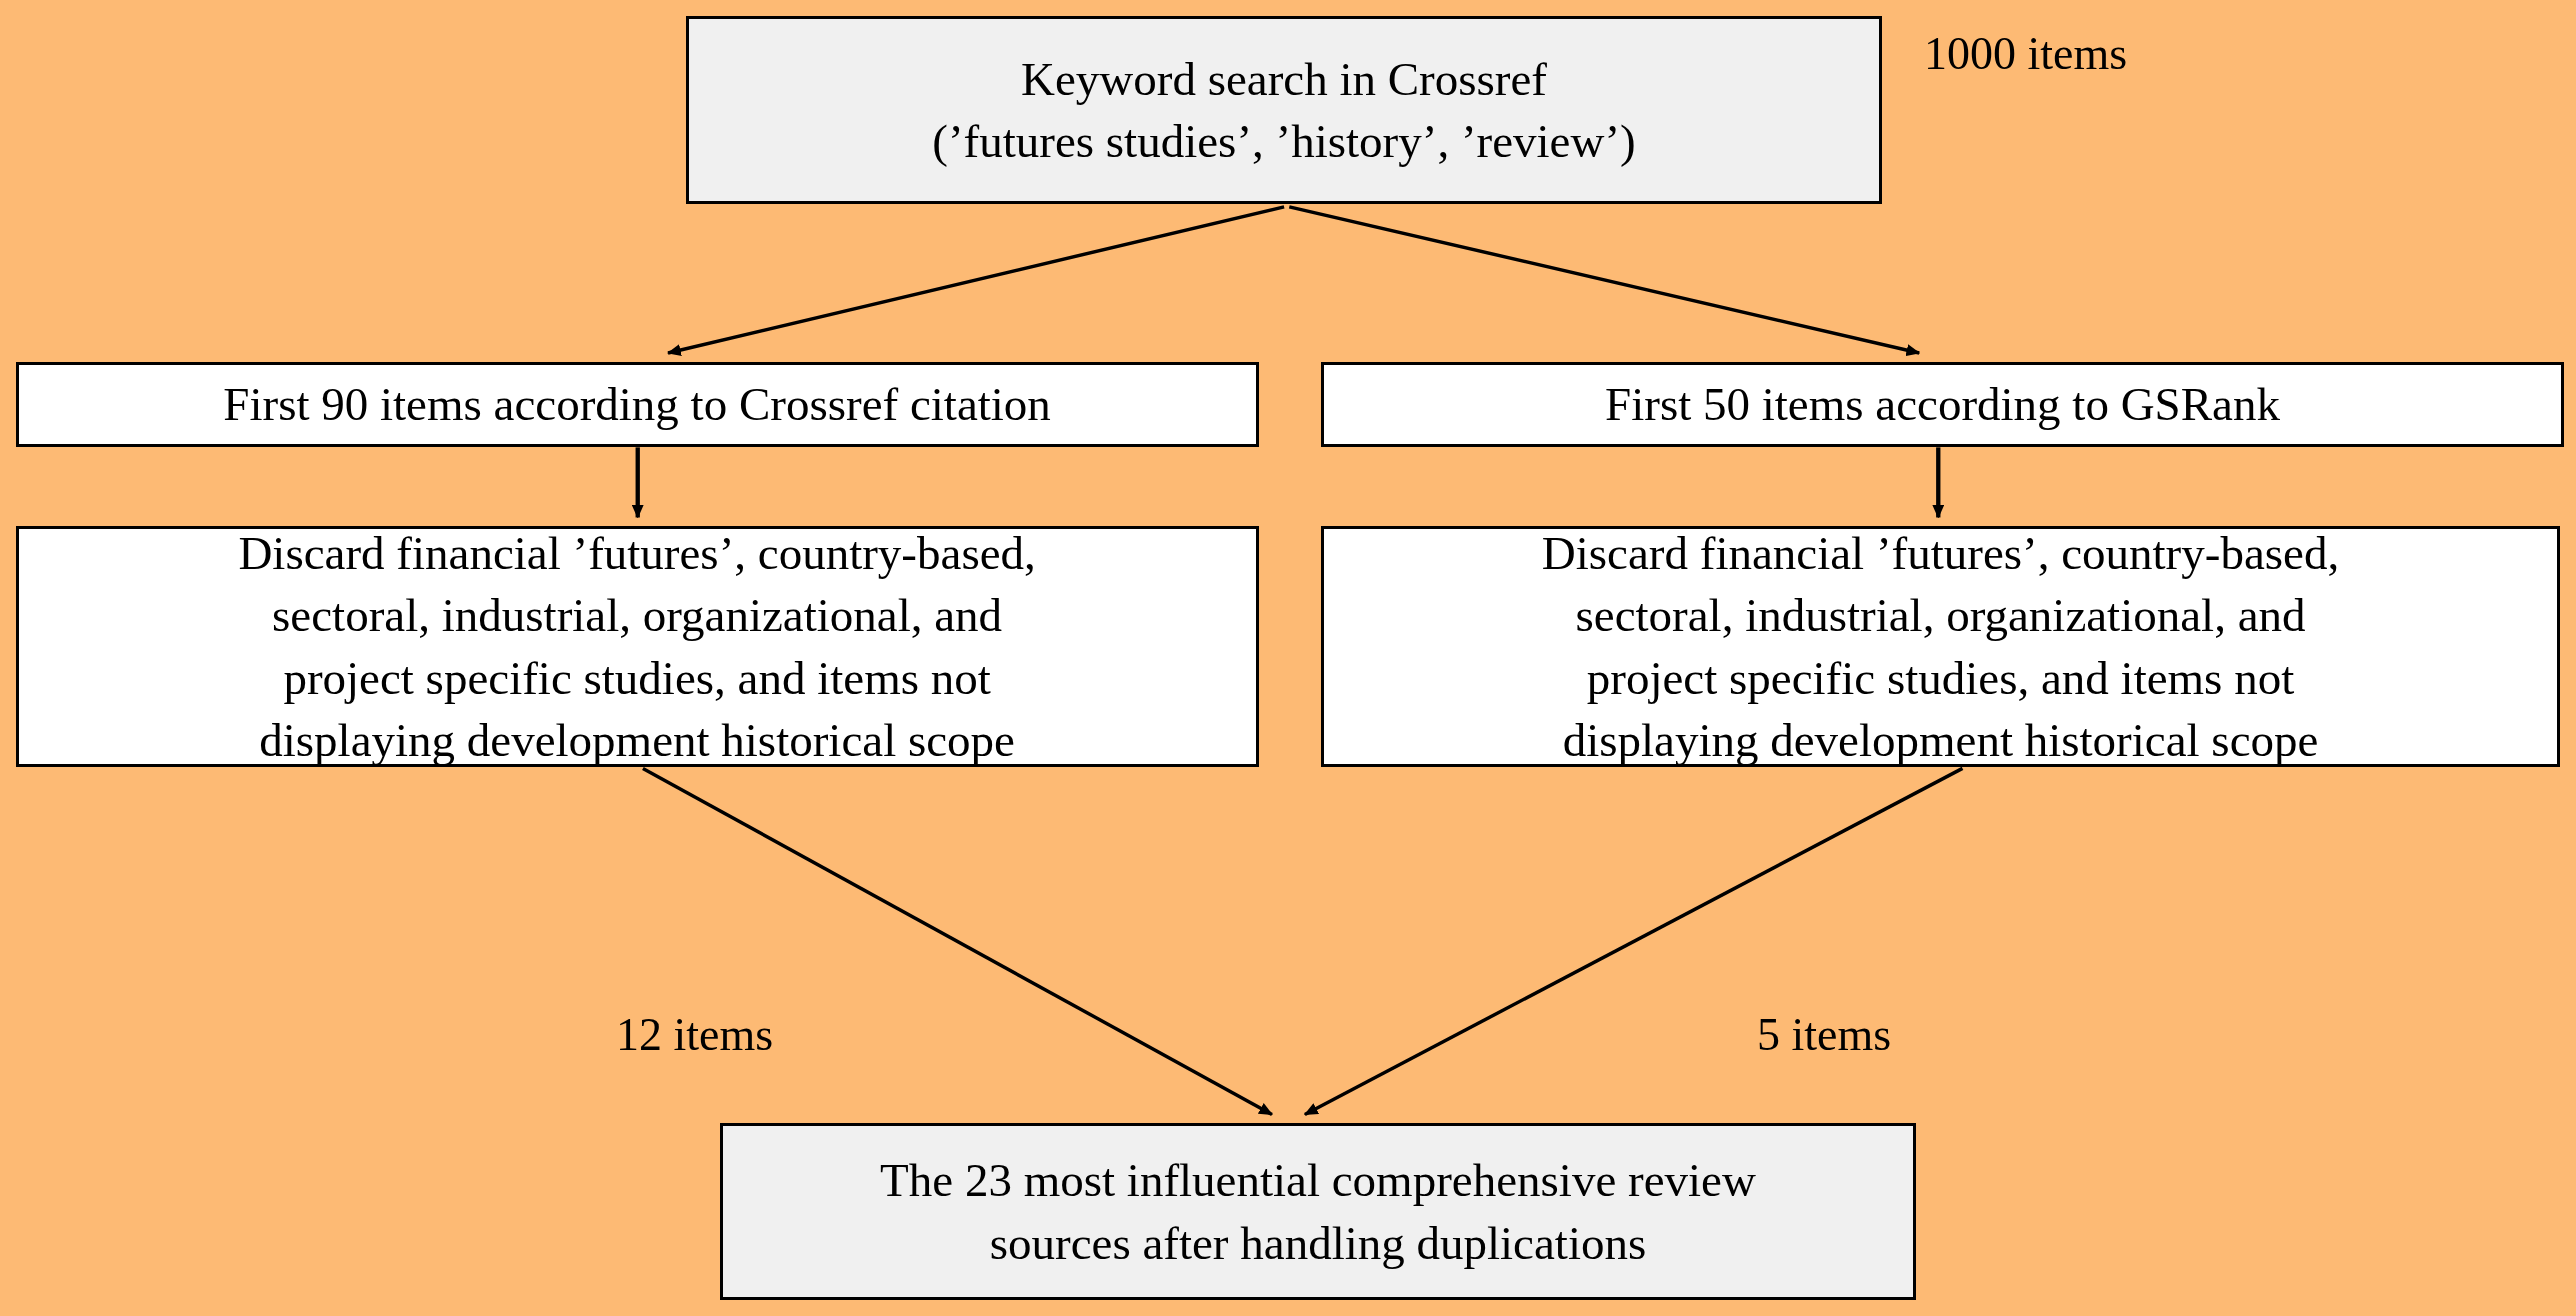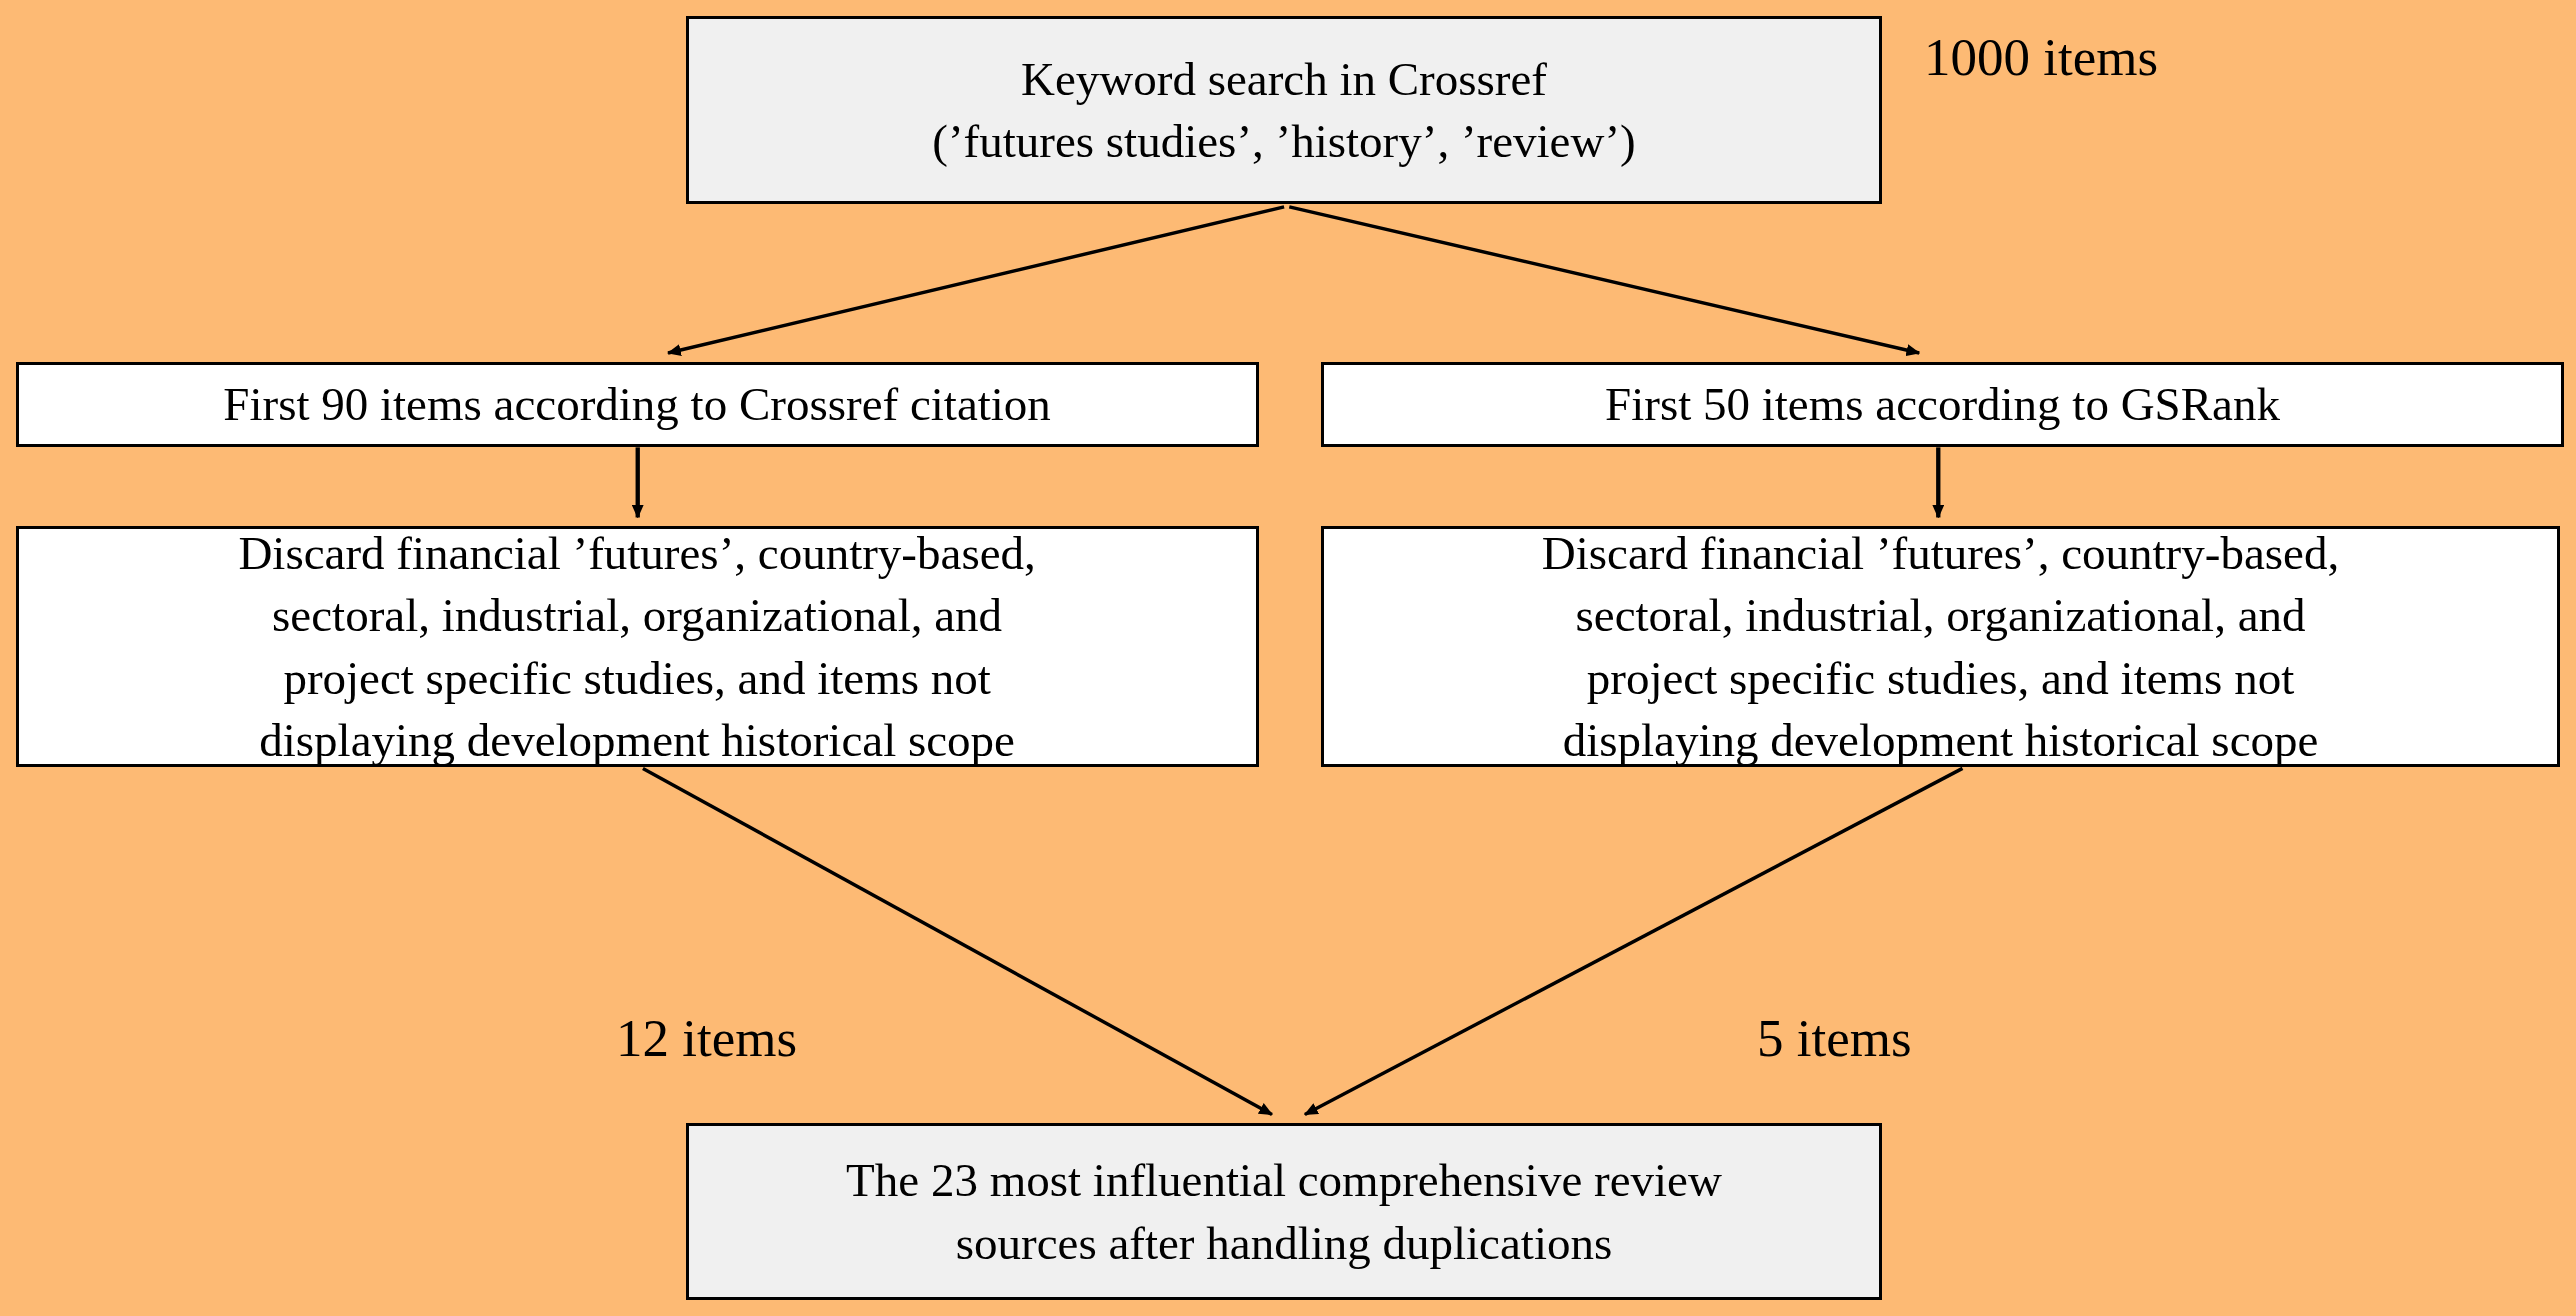--- a/index.html
+++ b/index.html
@@ -46,33 +46,33 @@
   }
   .node .node-text {
     display: block;
     width: 100%;
     padding: 0 15.6px;
     box-sizing: border-box;
     white-space: pre-line;
   }
   .edge-label {
     position: absolute;
-    font-size: 53px;
+    font-size: 46px;
     line-height: 1;
     white-space: nowrap;
     z-index: 3;
   }
 
   
   #node-search      { left: 686px;  top: 16.4px;   width: 1196px; height: 188px; }
   #node-crossref-50 { left: 15.6px;   top: 362px;  width: 1243px; height: 85px;  }
   #node-gsrank-50   { left: 1321px; top: 362px;  width: 1243px; height: 85px;  }
   #node-discard-l   { left: 15.6px;   top: 526px;  width: 1243px; height: 241px; }
   #node-discard-r   { left: 1321px; top: 526px;  width: 1239px; height: 241px; }
-  #node-final       { left: 686px;  top: 1123px; width: 1196px; height: 177px; }
+  #node-final       { left: 720px;  top: 1123px; width: 1196px; height: 177px; }
 
   
   #label-total     { left: 1924px; top: 31px;   }
   #label-left-out  { left: 616px;  top: 1012px; text-align: right; }
   #label-right-out { left: 1757px; top: 1012px; }
 </style>
 </head>
 <body>
 
 <div id="canvas">

